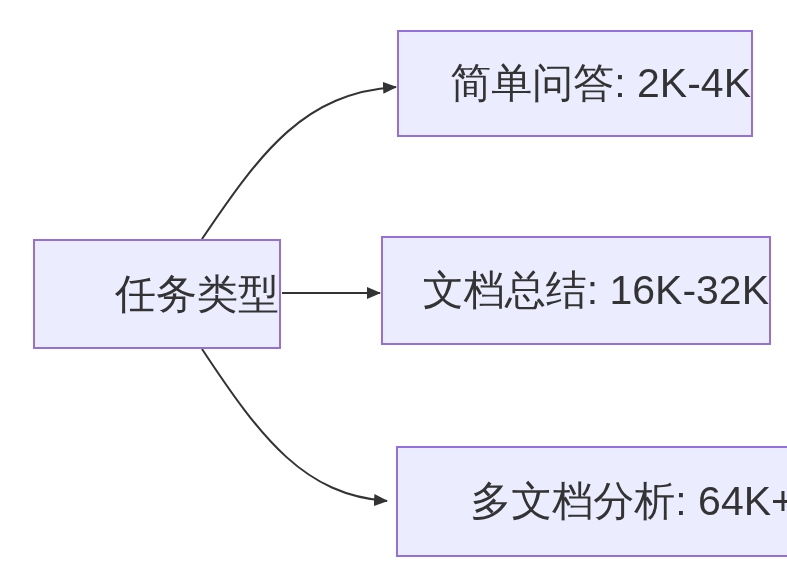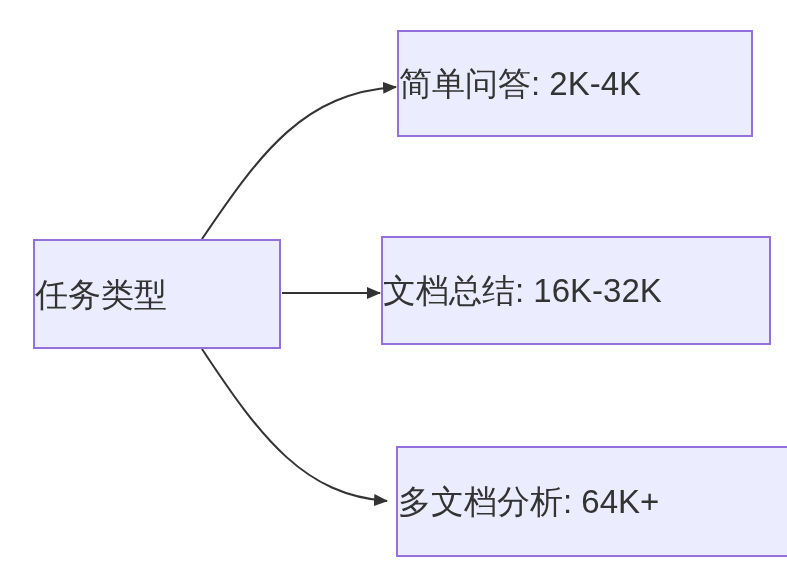--- a/index.html
+++ b/index.html
@@ -27,25 +27,25 @@
     fill: none;
     stroke: #333333;
     stroke-width: 2px;
   }
   .node {
     position: absolute;
     box-sizing: border-box;
     background: #ECECFF;
     border: 2px solid #9370DB;
     color: #333333;
-    font-size: 33px;
+    font-size: 41px;
     line-height: 1;
     display: flex;
     align-items: center;
-    justify-content: flex-start;
+    justify-content: flex-end;
     white-space: nowrap;
   }
   .node-root    { left: 33px;  top: 239px; width: 248px; height: 110px; }
   .node-qa      { left: 397px; top: 30px;  width: 356px; height: 107px; }
   .node-summary { left: 381px; top: 236px; width: 390px; height: 109px; }
   .node-multi   { left: 388px; top: 446px; width: 401px; height: 111px; margin-left: 8px; }
 </style>
 </head>
 <body>
 

